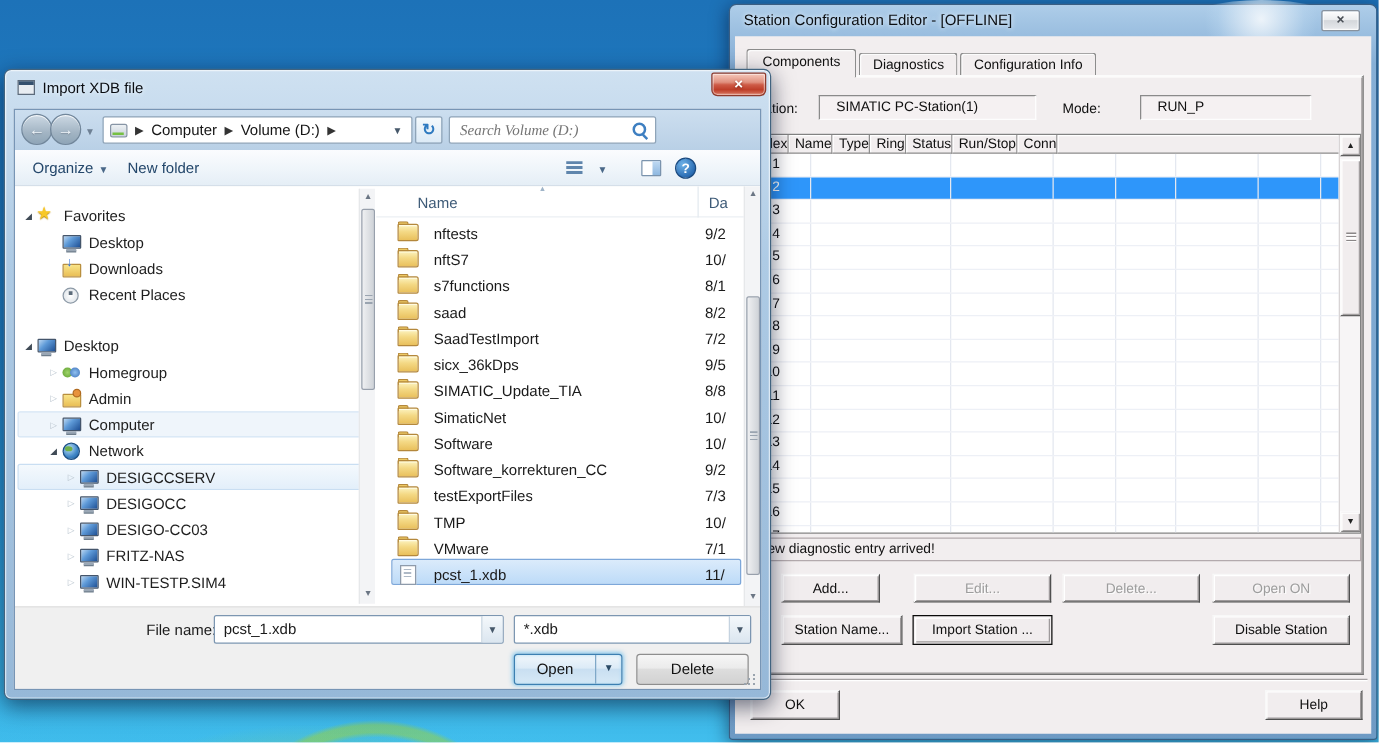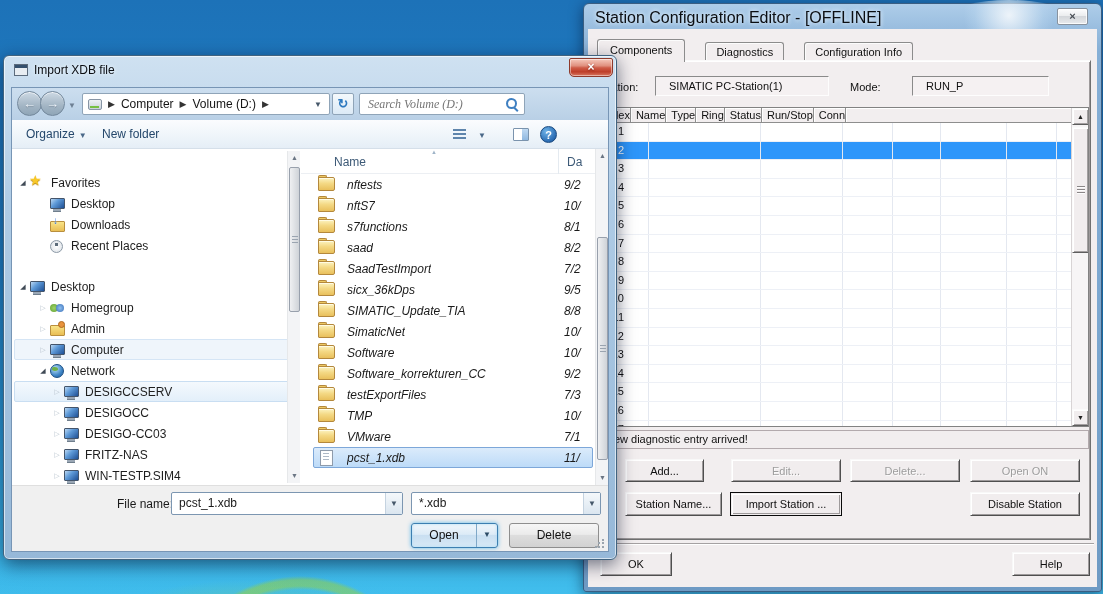--- a/index.html
+++ b/index.html
@@ -22,37 +22,37 @@
     position:absolute; left:583px; top:3px; width:519px; height:589px; z-index:1;
     background:linear-gradient(180deg,#AECDE9 0%,#86AFD6 8%,#7AA6CF 60%,#6E9AC4 100%);
     border:1px solid #3A5E82; border-radius:6px 6px 3px 3px;
     box-shadow:0 3px 14px rgba(0,10,35,.5);
   }
   .station-win .glass-blob {
     position:absolute; left:365px; top:-4px; width:120px; height:34px; border-radius:50%;
     background:radial-gradient(circle at 50% 45%, rgba(255,255,255,.8), rgba(200,225,245,.25) 55%, rgba(0,0,0,0) 72%);
   }
   .station-title {
-    position:absolute; left:11px; top:5px; font-size:16px; color:#0B0E12;
+    position:absolute; left:11px; top:5px; font-size:12px; color:#0B0E12;
     text-shadow:0 0 4px #D9E8F6, 0 0 4px #D9E8F6; white-space:nowrap;
   }
   .station-close {
     position:absolute; right:13px; top:4px; width:31px; height:17px; border-radius:2px;
     border:1px solid #88929E;
     background:linear-gradient(180deg,#FDFDFE,#EBEDEF 45%,#D4D7DB 50%,#E8EAED 100%);
     color:#494E55; font-size:11px; font-weight:bold; text-align:center; line-height:15px;
     box-shadow:inset 0 0 0 1px rgba(255,255,255,.8);
   }
   .station-client {
     position:absolute; left:4px; right:4px; top:25px; bottom:4px;
     background:#F2EEEF; overflow:hidden; font-size:11px; color:#101010;
   }
   .st-tabs { position:absolute; left:9px; top:9px; height:23px; display:flex; align-items:flex-end; }
   .tab {
-    height:19px; padding:0 10px; margin-right:20px; line-height:18px; font-size:11px;
+    height:19px; padding:0 10px; margin-right:2px; line-height:18px; font-size:11px;
     background:#F2EEEF; border:1px solid #8C8C8C; border-bottom:none; border-radius:3px 3px 0 0;
     box-shadow:inset 1px 1px 0 #FCFCFC; position:relative; z-index:1; white-space:nowrap;
   }
   .tab.active { height:23px; line-height:21px; z-index:3; margin-bottom:-1px; padding:0 12px;
     box-shadow:inset 1px 1px 0 #FCFCFC, 0 1px 0 #F2EEEF; }
   .st-page {
     position:absolute; left:7px; top:31px; width:496px; height:480px;
     border:1px solid; border-color:#FBFBFB #707070 #707070 #FBFBFB;
     box-shadow:inset 1px 1px 0 #FFFFFF, inset -1px -1px 0 #9E9A9B; z-index:2;
   }
@@ -204,21 +204,21 @@
   .pane-icon::after { content:""; position:absolute; right:0; top:0; bottom:0; width:6px;
     background:linear-gradient(180deg,#BFD9F2,#8FB8E0); }
   .help-icon { position:absolute; left:528px; top:6px; width:17px; height:17px; border-radius:50%;
     border:1px solid #1A4A80; background:radial-gradient(circle at 35% 30%,#6FB3E8,#2B6DB4 70%,#1C4F8C);
     color:#FFF; font-size:11px; font-weight:bold; text-align:center; line-height:16px; }
 
   
   .imp-main { position:absolute; left:0; right:0; top:61px; height:336px; background:#FFFFFF; overflow:hidden; }
 
   
-  .sidebar { position:absolute; left:0; top:0; bottom:0; width:288px; padding-top:23px; overflow:hidden; }
+  .sidebar { position:absolute; left:0; top:0; bottom:0; width:288px; padding-top:13px; overflow:hidden; }
   .tree-item { display:flex; align-items:center; height:21px; font-size:12px; color:#1E1E1E; white-space:nowrap;
     border:1px solid rgba(0,0,0,0); border-radius:2px; margin:0 2px; }
   .tree-item.gap { margin-top:20px; }
   .tree-item.d0 { padding-left:2px; } .tree-item.d1 { padding-left:22px; } .tree-item.d2 { padding-left:36px; }
   .tree-item.current { background:#EFF5FB; border-color:#D5E5F5; }
   .tree-item.hover { background:linear-gradient(180deg,#F4F9FD,#E3EFFA); border-color:#C9DEF2; }
   .expander { width:12px; flex:0 0 12px; font-size:7px; text-align:center; }
   .expander.expanded::before { content:"◢"; color:#404B56; }
   .expander.collapsed::before { content:"▷"; color:#B9C4CE; }
   .tree-icon { width:16px; height:16px; position:relative; flex:0 0 16px; margin-right:6px; }
@@ -264,22 +264,22 @@
 
   
   .file-list { position:absolute; left:289px; right:0; top:0; bottom:0; }
   .fl-header { position:absolute; left:0; right:13px; top:0; height:25px; border-bottom:1px solid #ECEFF3; }
   .fl-hcol { position:absolute; top:0; height:25px; font-size:12px; color:#3D5A77; line-height:26px;
     border-right:1px solid #E4EAF0; padding-left:8px; }
   .fl-hcol.name { left:10px; width:248px; padding-left:23px; }
   .fl-hcol.date { left:258px; width:60px; border-right:none; }
   .sort-arrow { position:absolute; left:130px; top:0px; font-size:6px; color:#9FB4C8; }
   .fl-rows { position:absolute; left:0; right:13px; top:25px; bottom:0; overflow:hidden; }
-  .file-row { position:relative; display:flex; align-items:center; height:21px; font-size:12px; color:#1A1A1A;
-    border:1px solid rgba(0,0,0,0); border-radius:2px; margin:0 2px 0 12px; padding-left:4px;font-style:italic; }
+  .file-row { position:relative; display:flex; align-items:flex-end; height:21px; font-size:12px; color:#1A1A1A;
+    border:1px solid rgba(0,0,0,0); border-radius:2px; margin:0 2px 0 12px; padding-left:4px; }
   .file-row.selected { background:linear-gradient(180deg,#DBEBFB,#BDDBF8); border-color:#7DA7D9; }
   .file-row .fname { margin-left:7px; white-space:nowrap; overflow:hidden; }
   .file-row .fdate { position:absolute; left:250px; white-space:nowrap; }
   .folder-icon { width:16px; height:13px; position:relative; flex:0 0 16px; }
   .folder-icon::before { content:""; position:absolute; left:0; top:-2px; width:7px; height:4px;
     background:#EDC963; border:1px solid #B4883C; border-bottom:none; border-radius:2px 2px 0 0; }
   .folder-icon::after { content:""; position:absolute; left:0; top:0; width:15px; height:12px;
     border:1px solid #B4883C; border-radius:1px 2px 2px 1px;
     background:linear-gradient(180deg,#FCF3C0,#F4D985 45%,#E9C05C); box-shadow:inset 0 1px 0 #FFFBE2; }
   .xdb-file-icon { width:16px; height:15px; position:relative; flex:0 0 16px; }

